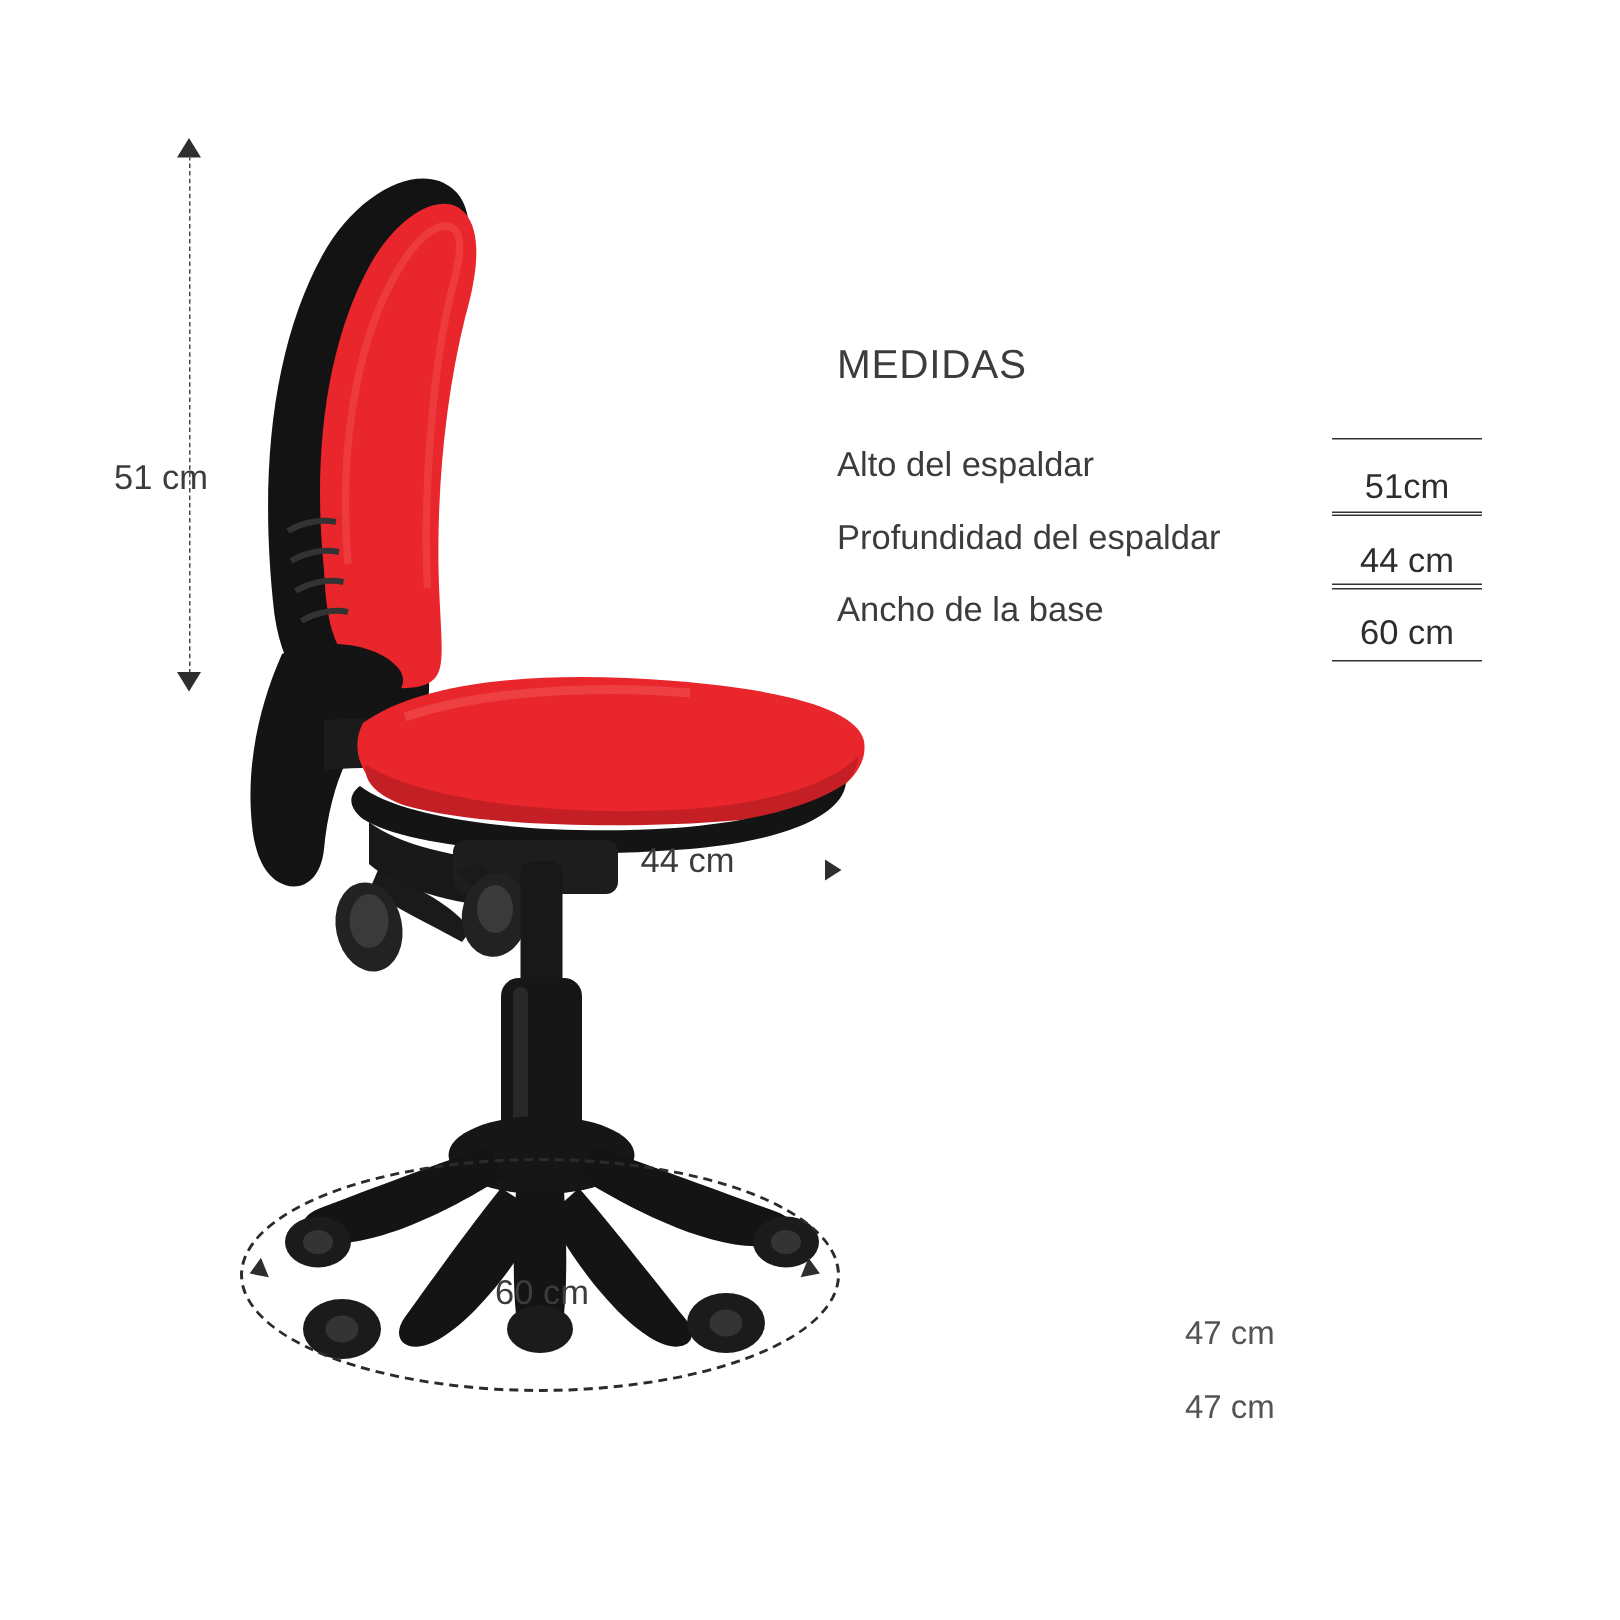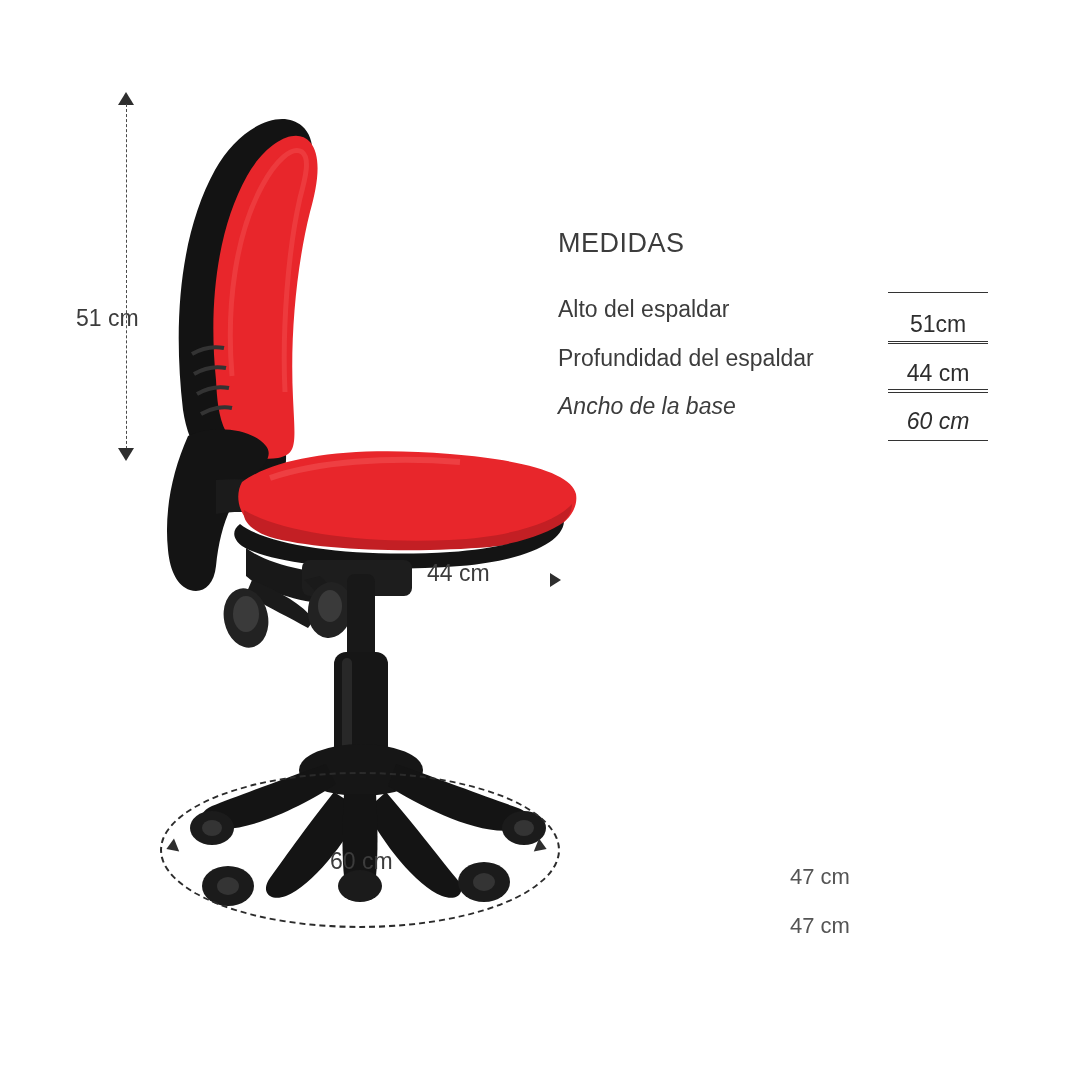--- a/index.html
+++ b/index.html
@@ -47,27 +47,28 @@
     width: 100px;
     text-align: center;
     border-top: 1.5px solid #333;
     border-bottom: 1.5px solid #333;
     padding: 18px 0 5px 0;
     font-size: 23px;
     color: #2e2e2e;
   }
   .r0 { top: 296px; }
   .r1 { top: 345px; }
-  .r2 { top: 393px; font-style: italic; }
+  .r2 { top: 393px; }
 
   
   .extra {
     position: absolute;
     font-size: 22px;
     color: #545454;
+    margin-top: 12px;
   }
   .extra-0 { left: 790px; top: 864px; }
   .extra-1 { left: 790px; top: 913px; }
 
   
   .dim-text {
     position: absolute;
     font-size: 23px;
     color: #3c3c3c;
     white-space: nowrap;

